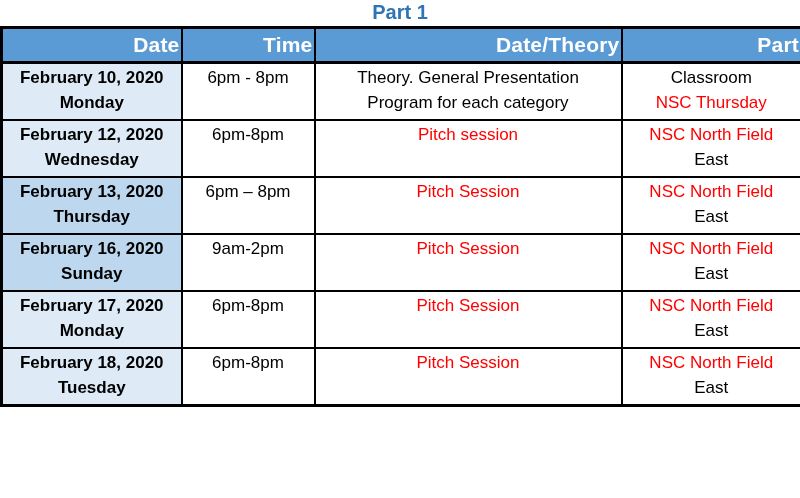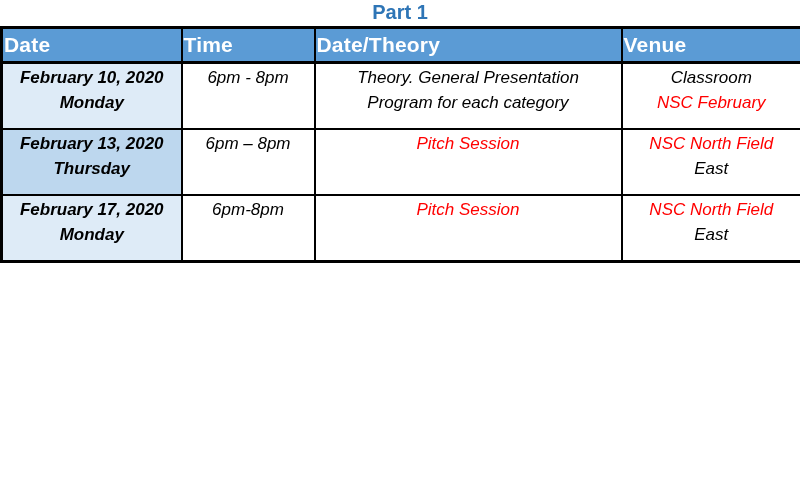--- a/index.html
+++ b/index.html
@@ -30,35 +30,34 @@
     table-layout:fixed;
     width:800px;
     border:3px solid #000;
   }
   th{
     background:var(--header-bg);
     color:#fff;
     font-size:21px;
     font-weight:bold;
     height:35px;
-    text-align:left;
+    text-align:right;
     vertical-align:middle;
     border:2px solid #000;
     border-bottom:3px solid #000;
     letter-spacing:0.2px;
   }
   td{
     border:2px solid #000;
     height:52px;
     vertical-align:top;
     text-align:center;
     font-size:17px;
     line-height:25px;
-    padding:1px 2px 13px 2px;
-    font-style:italic;
+    padding:1px 2px 4px 2px;
   }
   td.date-cell{font-weight:bold;}
   td[data-shade="light"]{background:var(--shade-light);}
   td[data-shade="dark"]{background:var(--shade-dark);}
   [data-color="red"]{color:var(--red);}
   [data-color="black"]{color:#000;text-align:center;}
 </style>
 </head>
 <body>
 
@@ -69,76 +68,127 @@
     <col style="width:180px">
     <col style="width:133px">
     <col style="width:307px">
     <col style="width:180px">
   </colgroup>
   <thead>
     <tr>
       <th>Date</th>
       <th>Time</th>
       <th>Date/Theory</th>
-      <th>Venue</th>
+      <th>Part</th>
     </tr>
   </thead>
   <tbody>
   <tr>
     <td class="date-cell" data-shade="light">
       <div>February 10, 2020</div>
       <div>Monday</div>
     </td>
     <td>
       <div>6pm - 8pm</div>
     </td>
     <td>
       <div data-color="black">Theory. General Presentation</div>
       <div data-color="black">Program for each category</div>
     </td>
     <td>
       <div data-color="black">Classroom</div>
-      <div data-color="red">NSC February</div>
+      <div data-color="red">NSC Thursday</div>
     </td>
   </tr>
 
 
+  <tr>
+    <td class="date-cell" data-shade="light">
+      <div>February 12, 2020</div>
+      <div>Wednesday</div>
+    </td>
+    <td>
+      <div>6pm-8pm</div>
+    </td>
+    <td>
+      <div data-color="red">Pitch session</div>
+      <div data-color="black"></div>
+    </td>
+    <td>
+      <div data-color="red">NSC North Field</div>
+      <div data-color="black">East</div>
+    </td>
+  </tr>
 
   <tr>
     <td class="date-cell" data-shade="dark">
       <div>February 13, 2020</div>
       <div>Thursday</div>
     </td>
     <td>
       <div>6pm – 8pm</div>
     </td>
     <td>
       <div data-color="red">Pitch Session</div>
       <div data-color="black"></div>
     </td>
     <td>
       <div data-color="red">NSC North Field</div>
       <div data-color="black">East</div>
     </td>
   </tr>
 
 
+  <tr>
+    <td class="date-cell" data-shade="dark">
+      <div>February 16, 2020</div>
+      <div>Sunday</div>
+    </td>
+    <td>
+      <div>9am-2pm</div>
+    </td>
+    <td>
+      <div data-color="red">Pitch Session</div>
+      <div data-color="black"></div>
+    </td>
+    <td>
+      <div data-color="red">NSC North Field</div>
+      <div data-color="black">East</div>
+    </td>
+  </tr>
 
   <tr>
     <td class="date-cell" data-shade="light">
       <div>February 17, 2020</div>
       <div>Monday</div>
     </td>
     <td>
       <div>6pm-8pm</div>
     </td>
     <td>
       <div data-color="red">Pitch Session</div>
       <div data-color="black"></div>
     </td>
     <td>
       <div data-color="red">NSC North Field</div>
       <div data-color="black">East</div>
     </td>
   </tr>
 
+  <tr>
+    <td class="date-cell" data-shade="light">
+      <div>February 18, 2020</div>
+      <div>Tuesday</div>
+    </td>
+    <td>
+      <div>6pm-8pm</div>
+    </td>
+    <td>
+      <div data-color="red">Pitch Session</div>
+      <div data-color="black"></div>
+    </td>
+    <td>
+      <div data-color="red">NSC North Field</div>
+      <div data-color="black">East</div>
+    </td>
+  </tr>
 </tbody>
 </table>
 
 </body></html>

